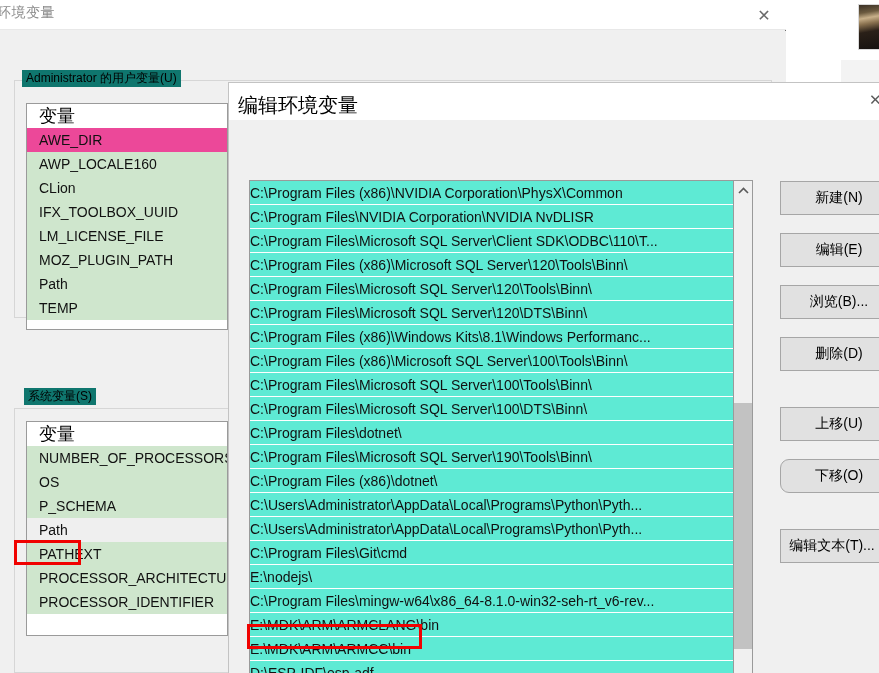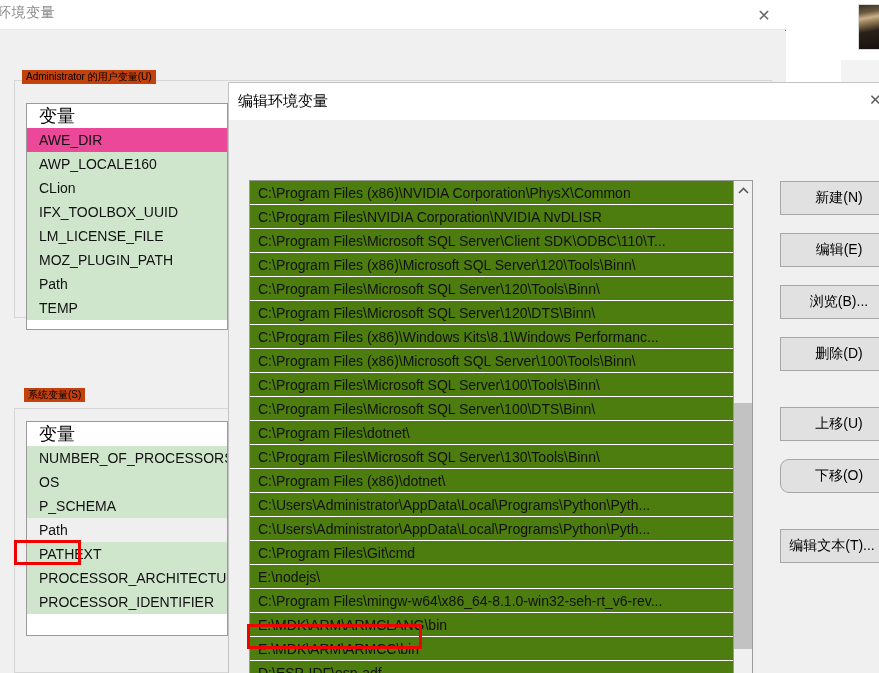--- a/index.html
+++ b/index.html
@@ -28,45 +28,45 @@
     background:#f0f0f0;border-right:1px solid #6e6e6e;box-sizing:border-box;}
   .main-title{position:absolute;left:0;top:0;width:786px;height:30px;background:#ffffff;
     border-bottom:1px solid #e8e8e8;box-sizing:border-box;}
   .main-title .t{position:absolute;left:-3px;top:4px;font-size:14px;color:#8a8a8a;letter-spacing:.5px;}
   .main-close{position:absolute;left:742px;top:0px;width:44px;height:30px;
     display:flex;align-items:center;justify-content:center;color:#6a6a6a;font-size:16px;font-weight:300;}
   .main-body{position:absolute;left:0;top:31px;width:786px;height:642px;background:#f0f0f0;}
 
   
   .grp{position:absolute;box-sizing:border-box;border:1px solid #d6d6d6;}
-  .grp-legend{position:absolute;background:#c2410c;padding:0 4px;font-size:10px;color:#000;white-space:nowrap;}
+  .grp-legend{position:absolute;background:#0f766e;padding:0 4px;font-size:12px;color:#000;white-space:nowrap;}
 
   
   .listbox{position:absolute;box-sizing:border-box;background:#ffffff;
     border:1px solid #9a9a9a;overflow:hidden;}
   .lb-head{height:24px;line-height:24px;background:#ffffff;padding-left:12px;
     font-size:18px;color:#000;box-sizing:border-box;}
   .lb-row{height:24px;line-height:24px;padding-left:12px;font-size:14px;color:#111;
     background:#cfe6cd;box-sizing:border-box;white-space:nowrap;}
   .lb-row.sel{background:#efefef;}
 
   
   .edit-win{position:absolute;left:228px;top:82px;width:651px;height:591px;
     background:#f0f0f0;border:1px solid #c3c3c3;border-bottom:none;border-right:none;box-sizing:border-box;}
   .edit-title{position:absolute;left:0;top:0;width:650px;height:37px;background:#ffffff;box-sizing:border-box;}
-  .edit-title .t{position:absolute;left:9px;top:9px;font-size:15px;color:#000;}
+  .edit-title .t{position:absolute;left:9px;top:9px;font-size:20px;color:#000;}
   .edit-close{position:absolute;left:640px;top:8px;width:20px;height:20px;color:#5a5a5a;font-size:15px;font-weight:300;}
   .edit-body{position:absolute;left:0;top:37px;width:650px;height:554px;background:#f0f0f0;}
 
   
   .pathbox{position:absolute;left:20px;top:60px;width:504px;height:524px;
     box-sizing:border-box;border:1px solid #9a9a9a;background:#cfe6cd;overflow:hidden;}
   .path-rows{position:absolute;left:0;top:0;width:483px;}
-  .path-row{height:24px;line-height:24px;padding-left:8px;font-size:14px;color:#111;
-    background:#4d7c0f;border-bottom:1px solid #ffffff;box-sizing:border-box;white-space:nowrap;overflow:hidden;}
+  .path-row{height:24px;line-height:24px;font-size:14px;color:#111;
+    background:#5eead4;border-bottom:1px solid #ffffff;box-sizing:border-box;white-space:nowrap;overflow:hidden;}
   .path-row:last-child{border-bottom:none;}
 
   
   .vscroll{position:absolute;right:0;top:0;width:19px;height:100%;background:#f0f0f0;border-left:1px solid #9a9a9a;box-sizing:border-box;}
   .vs-arrow{position:absolute;left:0;width:18px;height:18px;display:flex;align-items:center;justify-content:center;color:#606060;font-size:9px;}
   .vs-up{top:0;}
   .vs-thumb{position:absolute;left:0;width:18px;top:222px;height:246px;background:#c2c2c2;}
 
   
   .btn{position:absolute;width:118px;height:34px;box-sizing:border-box;
@@ -144,21 +144,21 @@
           <div class="path-row">C:\Program Files\NVIDIA Corporation\NVIDIA NvDLISR</div>
           <div class="path-row">C:\Program Files\Microsoft SQL Server\Client SDK\ODBC\110\T...</div>
           <div class="path-row">C:\Program Files (x86)\Microsoft SQL Server\120\Tools\Binn\</div>
           <div class="path-row">C:\Program Files\Microsoft SQL Server\120\Tools\Binn\</div>
           <div class="path-row">C:\Program Files\Microsoft SQL Server\120\DTS\Binn\</div>
           <div class="path-row">C:\Program Files (x86)\Windows Kits\8.1\Windows Performanc...</div>
           <div class="path-row">C:\Program Files (x86)\Microsoft SQL Server\100\Tools\Binn\</div>
           <div class="path-row">C:\Program Files\Microsoft SQL Server\100\Tools\Binn\</div>
           <div class="path-row">C:\Program Files\Microsoft SQL Server\100\DTS\Binn\</div>
           <div class="path-row">C:\Program Files\dotnet\</div>
-          <div class="path-row">C:\Program Files\Microsoft SQL Server\130\Tools\Binn\</div>
+          <div class="path-row">C:\Program Files\Microsoft SQL Server\190\Tools\Binn\</div>
           <div class="path-row">C:\Program Files (x86)\dotnet\</div>
           <div class="path-row">C:\Users\Administrator\AppData\Local\Programs\Python\Pyth...</div>
           <div class="path-row">C:\Users\Administrator\AppData\Local\Programs\Python\Pyth...</div>
           <div class="path-row">C:\Program Files\Git\cmd</div>
           <div class="path-row">E:\nodejs\</div>
           <div class="path-row">C:\Program Files\mingw-w64\x86_64-8.1.0-win32-seh-rt_v6-rev...</div>
           <div class="path-row">E:\MDK\ARM\ARMCLANG\bin</div>
           <div class="path-row">E:\MDK\ARM\ARMCC\bin</div>
           <div class="path-row">D:\ESP-IDF\esp-adf</div>
 

